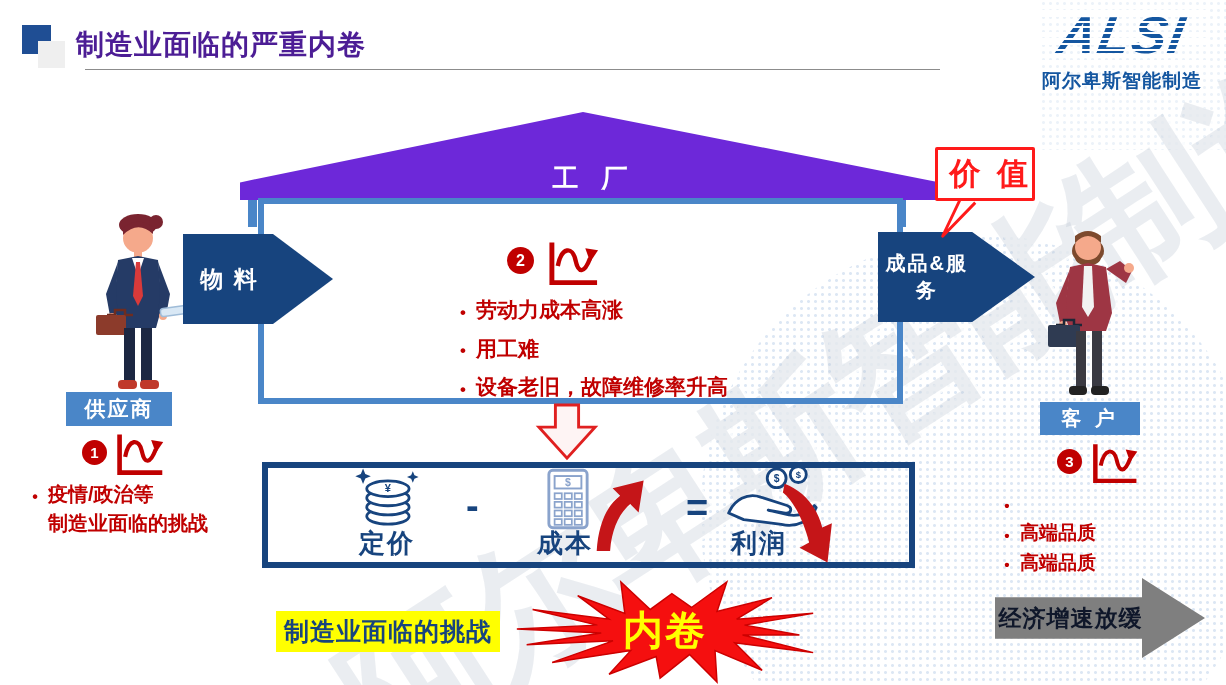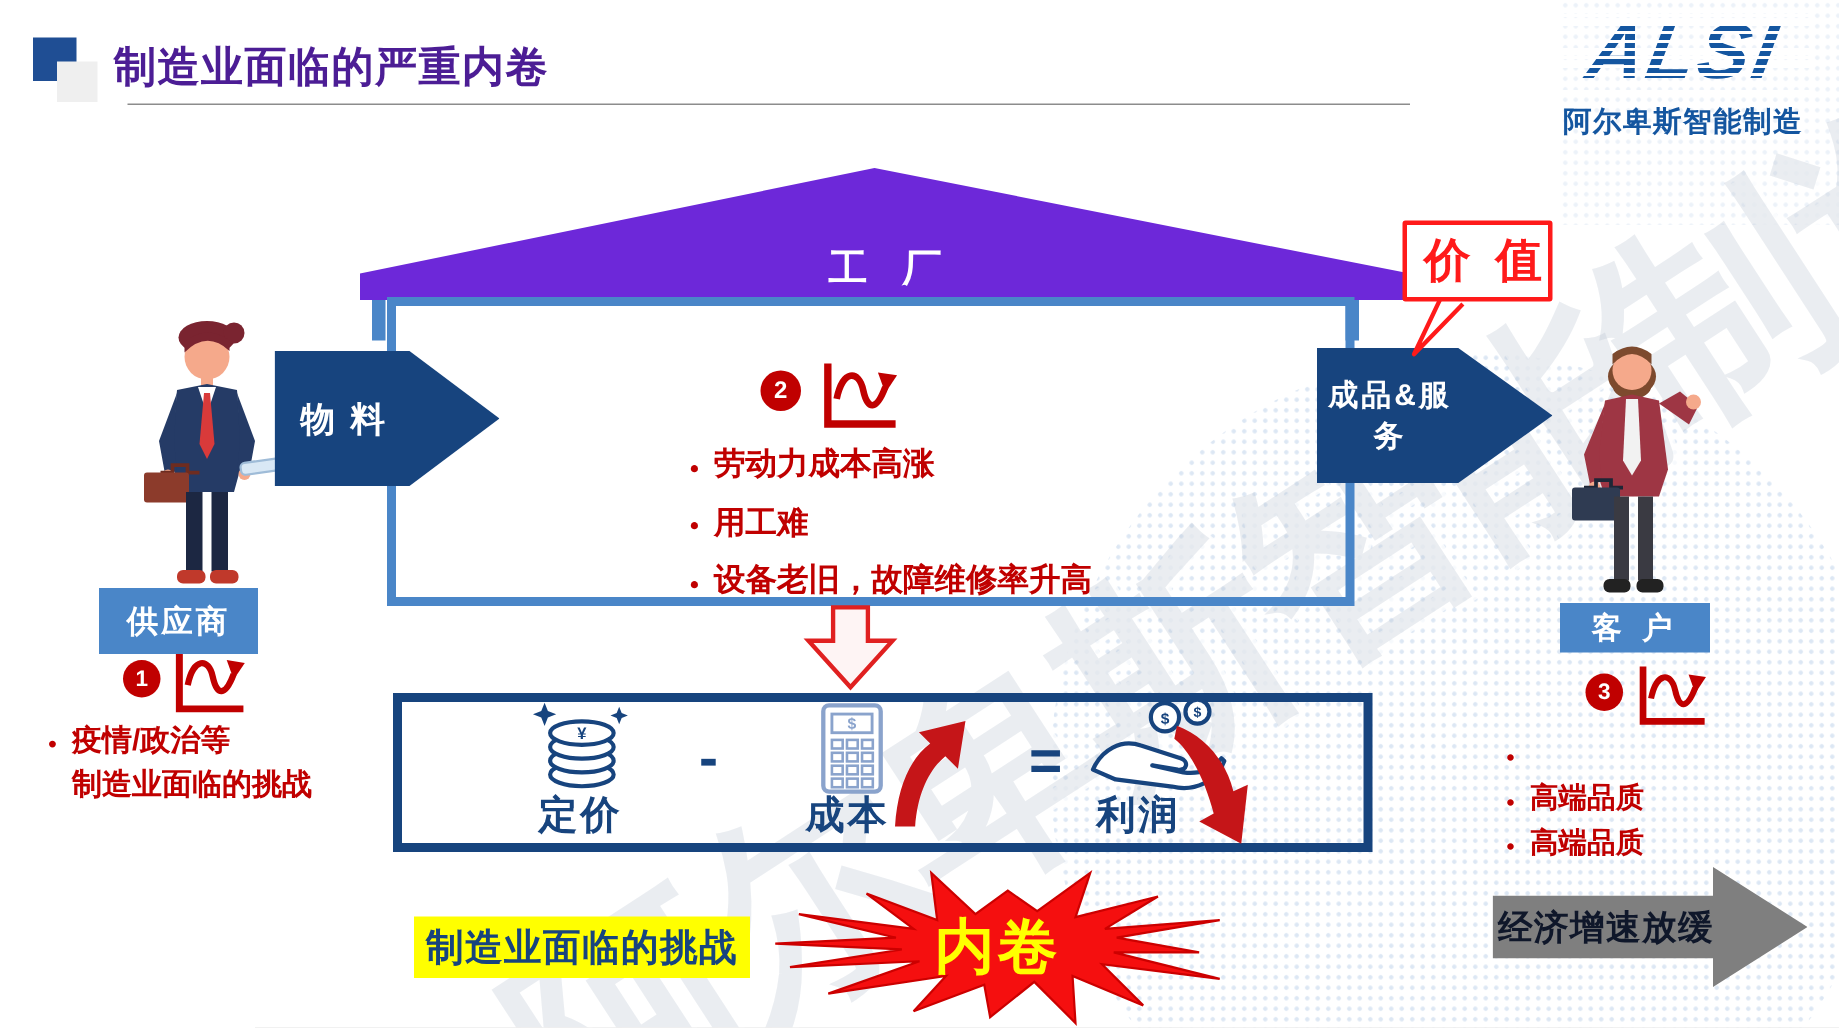--- a/index.html
+++ b/index.html
@@ -51,21 +51,21 @@
   .trend-icon{color:#C00000;z-index:3;}
   .bullets{z-index:3;color:#C00000;font-weight:bold;}
   .b-row{display:flex;align-items:flex-start;}
   .b-dot{width:26px;text-align:center;flex:none;font-size:0.8em;padding-top:0.15em;}
 
   .bullets-supplier{left:22px;top:481px;font-size:20px;line-height:27px;width:240px;}
   .bullets-center{left:450px;top:292px;font-size:21px;line-height:36px;width:420px;}
   .bullets-customer{left:994px;top:490px;font-size:19px;line-height:27px;width:230px;}
 
   .blue-tag{background:#4A86C8;color:#fff;font-weight:bold;display:flex;align-items:center;justify-content:center;z-index:4;}
-  .tag-supplier{left:66px;top:392px;width:106px;height:44px;font-size:21px;letter-spacing:2px;}
+  .tag-supplier{left:66px;top:392px;width:106px;height:34px;font-size:21px;letter-spacing:2px;}
   .tag-customer{left:1040px;top:402px;width:100px;height:33px;font-size:20px;letter-spacing:4px;}
 
   
   .hollow-arrow{left:534px;top:403px;width:66px;height:58px;z-index:3;}
   .formula-box{left:262px;top:462px;width:641px;height:94px;border:6px solid #17447E;z-index:2;}
   .f-label{z-index:3;color:#17447E;font-weight:bold;font-size:26px;text-align:center;width:90px;letter-spacing:2px;}
   .f-op{z-index:3;color:#17447E;font-weight:bold;font-size:38px;}
   .f-icon{z-index:3;}
   .red-swoosh{z-index:4;}
 

